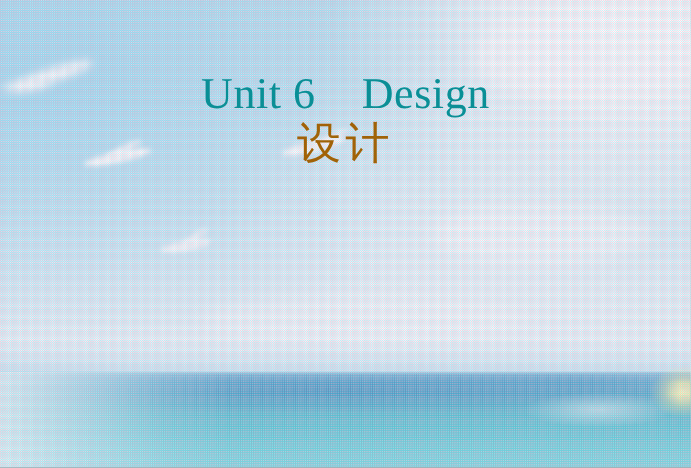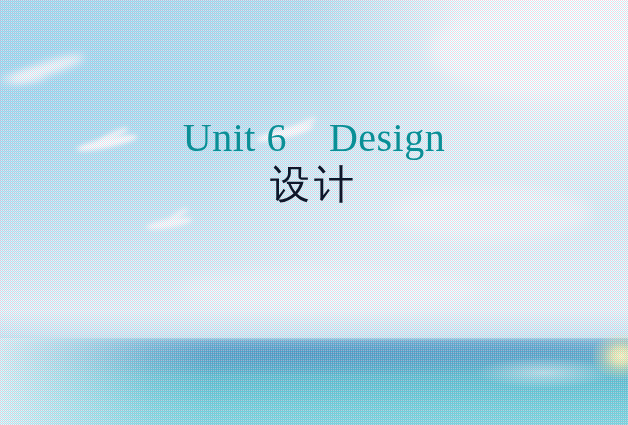--- a/index.html
+++ b/index.html
@@ -82,21 +82,21 @@
     opacity:.95;
   }
 
   
   .title-block{
     position:absolute;left:0;top:0;width:628px;height:425px;
     display:flex;flex-direction:column;align-items:center;
     justify-content:flex-start;
   }
   .title-en{
-    margin-top:117px;
+    margin-top:64px;
     font-size:40px;line-height:1.05;
     letter-spacing:.5px;
     white-space:pre;
     font-family:"Liberation Serif", serif;
   }
   .title-cn{
     margin-top:4px;
     font-size:40px;line-height:1.05;
     letter-spacing:4px;
     font-family:"DejaVu Sans", sans-serif;
@@ -128,16 +128,16 @@
   <div class="sea"></div>
   <div class="sea-dark"></div>
   <div class="sea-left-light"></div>
   <div class="sea-sparkle"></div>
   <div class="sun-glow"></div>
 
   <div class="dither"></div>
 
   <div class="title-block">
     <div class="title-en" style="color: rgb(10, 143, 150);">Unit 6    Design</div>
-    <div class="title-cn" style="color: #0f172a;">设计</div>
+    <div class="title-cn" style="color: #a16207;">设计</div>
   </div>
 
 </div>
 
 </body></html>

